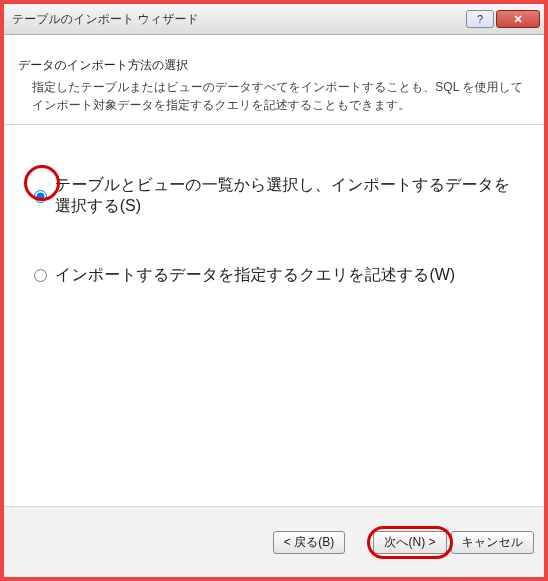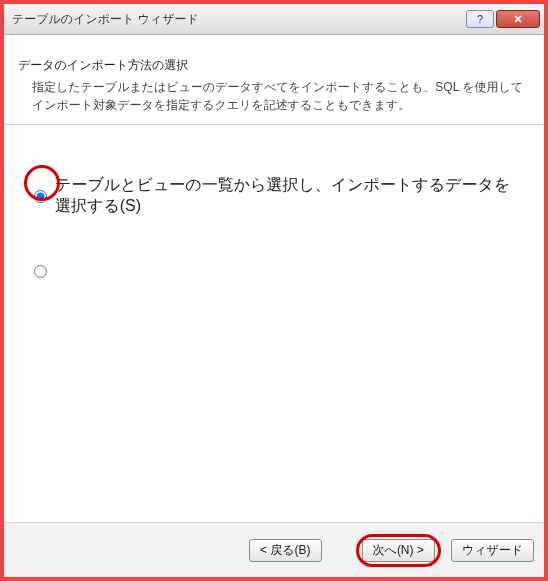--- a/index.html
+++ b/index.html
@@ -107,22 +107,22 @@
     border-radius: 50%;
     pointer-events: none;
   }
   .footer {
     height: 46px;
     border-top: 1px solid #d6d6d6;
     background: #f2f2f2;
     display: flex;
     align-items: center;
     justify-content: flex-end;
-    padding: 4px 10px;
-    gap: 16px;
+    padding: 12px 10px;
+    gap: 4px;
   }
   .btn {
     height: 23px;
     padding: 0 10px;
     border: 1px solid #8a8a8a;
     border-radius: 3px;
     background: linear-gradient(to bottom, #fefefe, #e4e4e4);
     font-size: 12px;
     color: #222;
     display: inline-flex;
@@ -172,25 +172,26 @@
   </div>
 
   <div class="content">
     <div class="opt">
       <div class="highlight-circle"></div>
       <input type="radio" name="mode" checked="" style="">
       <label>テーブルとビューの一覧から選択し、インポートするデータを選択する(S)</label>
     </div>
     <div class="opt">
       <input type="radio" name="mode" style="">
+      <label>インポートするデータを指定するクエリを記述する(W)</label>
     </div>
   </div>
 
   <div class="footer">
     <button class="btn">&lt; 戻る(B)</button>
     <span class="btn-wrap">
       <button class="btn">次へ(N) &gt;</button>
       <span class="highlight-oval"></span>
     </span>
-    <button class="btn">ウィザード</button>
+    <button class="btn">キャンセル</button>
   </div>
 
 </div>
 
 </body></html>

